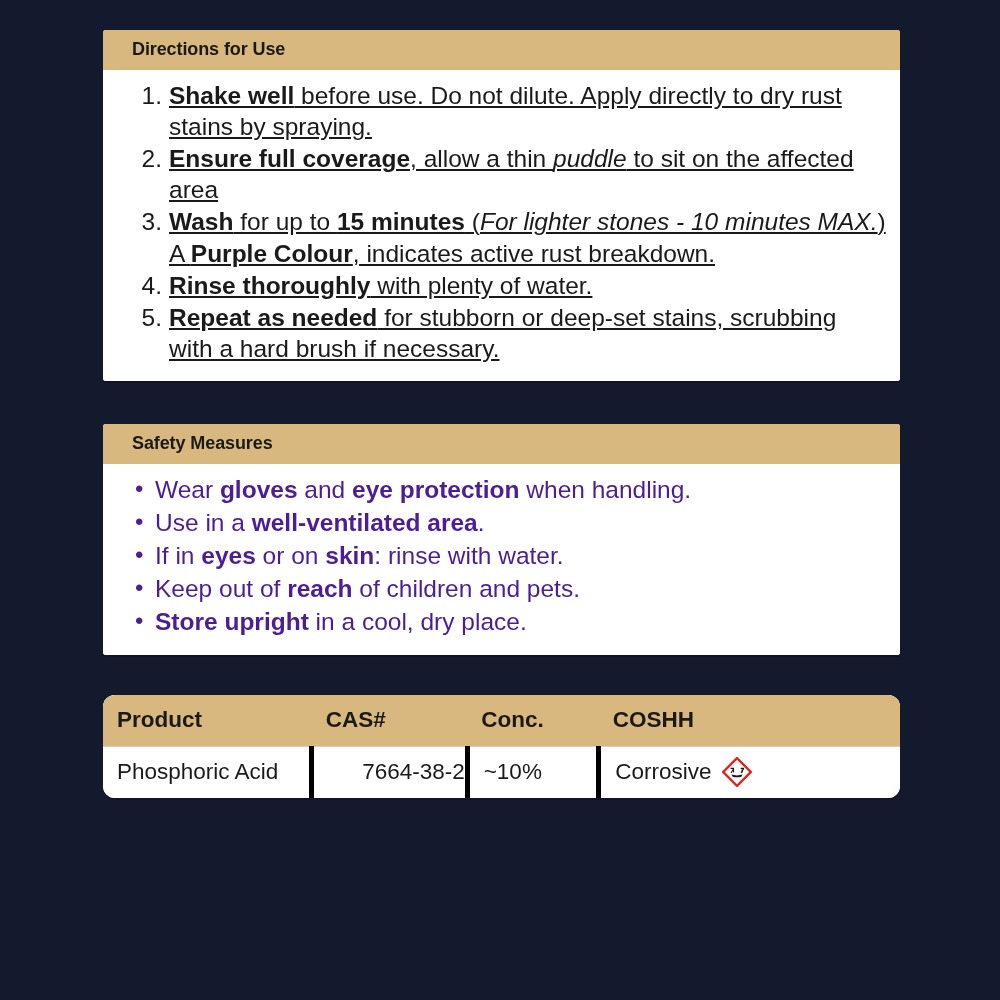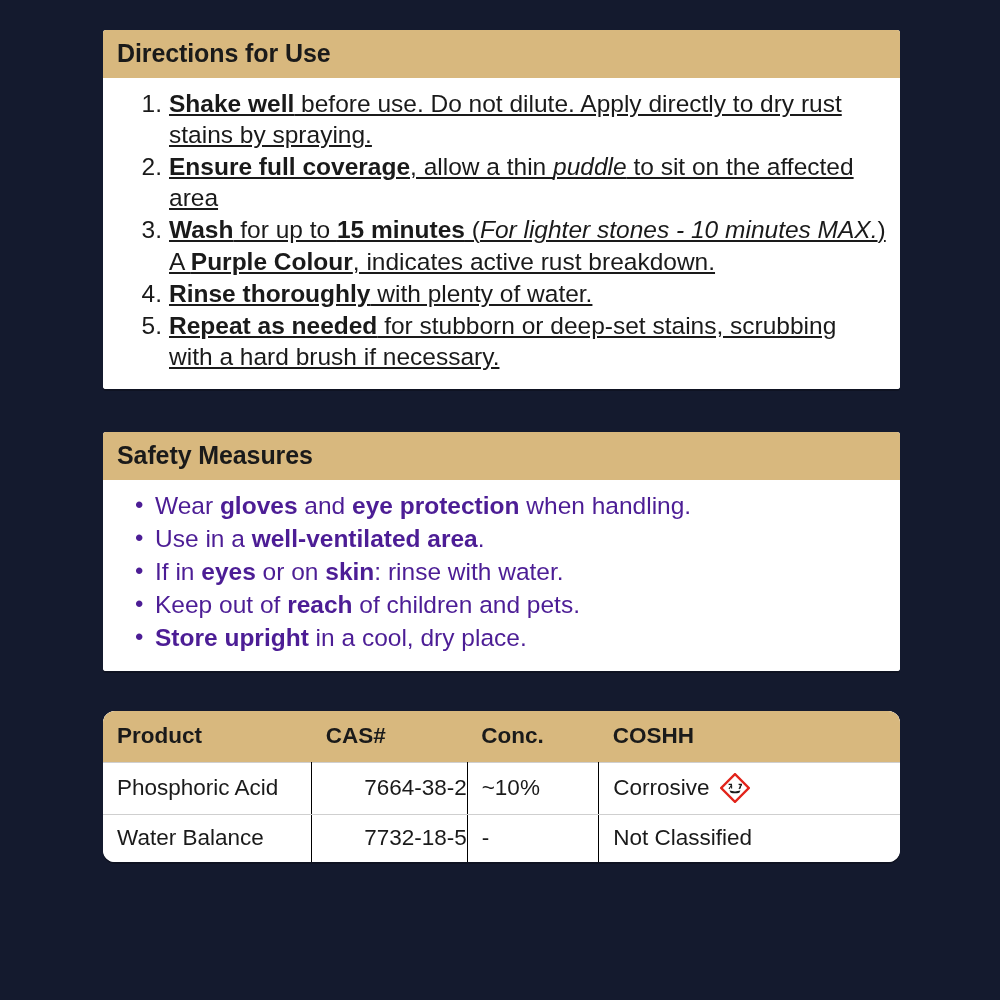--- a/index.html
+++ b/index.html
@@ -16,22 +16,22 @@
     padding: 30px 100px 0 103px;
   }
   .card {
     background: #ffffff;
     border-radius: 3px;
     box-shadow: 0 2px 0 rgba(0,0,0,0.25);
     overflow: hidden;
   }
   .card-head {
     background: #d8b87e;
-    padding: 9px 0 10px 14px;
-    font-size: 25px;
+    padding: 9px 0 10px 29px;
+    font-size: 18px;
     font-weight: bold;
     color: #1a1a1a;
     letter-spacing: -0.1px;
   }
   .card-body {
     background: #ffffff;
     padding: 10px 14px 16px 14px;
   }
   
   ol.dir {
@@ -94,21 +94,21 @@
     text-align: left;
     font-weight: bold;
     padding: 12px 0 13px 14px;
     font-size: 22.5px;
     border: none;
   }
   table.tbl tbody td {
     padding: 10px 0 11px 14px;
     border: 1px solid #cfcfcf;
     border-left: none;
-    border-right: 1px solid #000000;
+    border-right: 5px solid #000000;
     vertical-align: middle;
   }
   table.tbl tbody tr td:last-child { border-right: none; }
   table.tbl tbody tr:last-child td { border-bottom: none; }
   .col-prod { width: 26.2%; }
   .col-cas  { width: 19.5%; text-align: right; }
   .col-conc { width: 16.5%; }
   .col-cos  { width: 37.8%; }
   .cos-cell { display: flex; align-items: center; gap: 10px; }
   .ghs {
@@ -183,27 +183,17 @@
                     <rect x="5.2" y="5.2" width="19.6" height="19.6" transform="rotate(45 15 15)" fill="#ffffff" stroke="#e2231a" stroke-width="2.4"></rect>
                     <path d="M9 16 l2.6 -4.2 M8.6 11.4 l3.4 0" stroke="#1a1a1a" stroke-width="1.1" fill="none"></path>
                     <path d="M19 16 l2.6 -4.2 M18.6 11.4 l3.4 0" stroke="#1a1a1a" stroke-width="1.1" fill="none"></path>
                     <path d="M9.5 17.6 q5.5 1.6 11 0 l-1.2 2.2 q-4.3 1.1 -8.6 0 z" fill="#1a1a1a"></path>
                     <path d="M11.6 12.2 l0 3.4 M20.2 12.2 l0 3.4" stroke="#1a1a1a" stroke-width="1.1"></path>
                   </svg>
                 </span>
               </div>
             </td>
           </tr>
-          <tr>
-            <td class="col-prod">Water Balance</td>
-            <td class="col-cas">7732-18-5</td>
-            <td class="col-conc">-</td>
-            <td class="col-cos">
-              <div class="cos-cell">
-                <span>Not Classified</span>
-              </div>
-            </td>
-          </tr>
         </tbody>
     </table>
   </div>
 
 </div>
 
 </body></html>

